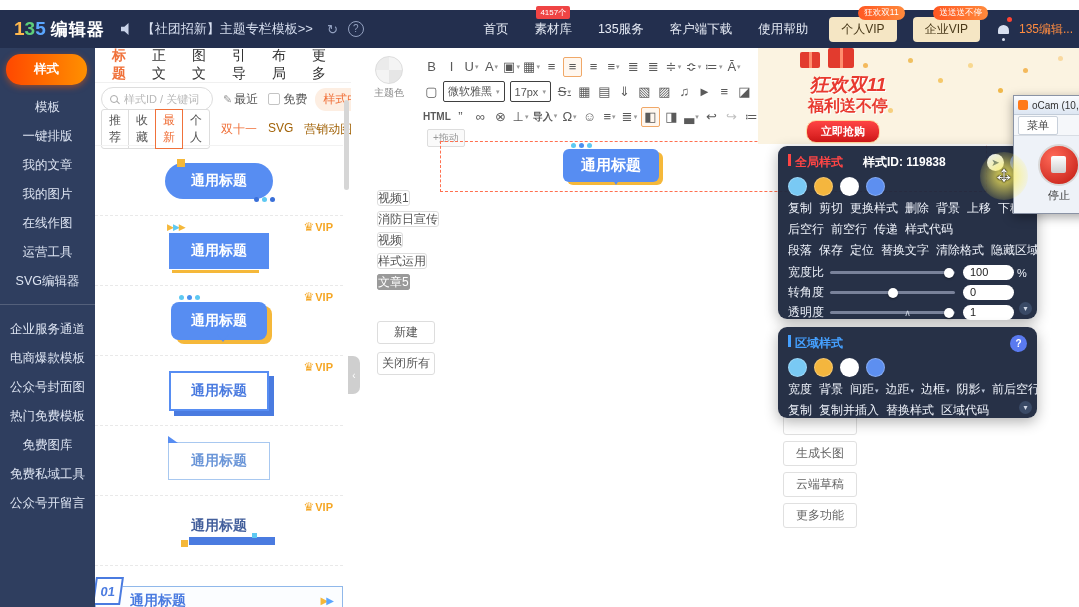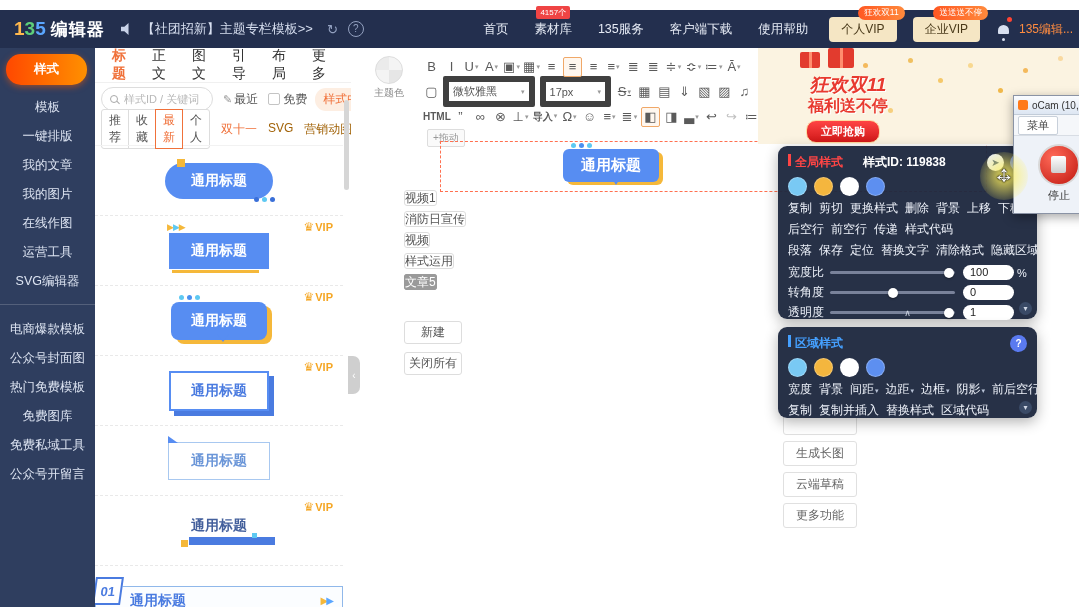--- a/index.html
+++ b/index.html
@@ -101,31 +101,31 @@
   .theme-label{font-size:10px;color:#888;margin-top:2px;}
 
   .tbar{position:absolute;left:72px;top:6px;width:350px;}
   .tbar-row{display:flex;align-items:center;height:25px;}
   .tb-icon{position:relative;min-width:17px;text-align:center;font-size:13px;color:#5a5a5a;margin-right:3px;cursor:pointer;line-height:18px;}
   .tb-icon.wide{font-size:10px;font-weight:bold;min-width:26px;}
   .tb-icon.active{border:1px solid #f0a868;border-radius:2px;background:#fff7ef;}
   .tb-icon.dim{color:#c0c0c0;}
   .tb-icon.strike{text-decoration:line-through;}
   .tb-icon .caret{font-style:normal;font-size:7px;color:#999;margin-left:1px;vertical-align:2px;}
-  .tb-select{display:flex;align-items:center;border:6px solid #404040;border-radius:2px;height:19px;padding:0 4px;font-size:11px;color:#555;margin-right:5px;cursor:pointer;white-space:nowrap;gap:20px;}
+  .tb-select{display:flex;align-items:center;border:1px solid #404040;border-radius:2px;height:19px;padding:0 4px;font-size:11px;color:#555;margin-right:5px;cursor:pointer;white-space:nowrap;}
   .tb-select .caret{font-size:7px;color:#999;margin-left:4px;}
 
   .drag-tag{position:absolute;left:76px;top:81px;border:1px solid #ddd;background:#fafafa;color:#999;font-size:10px;padding:1px 5px;border-radius:2px;}
   .sel-box{position:absolute;left:89px;top:93px;width:545px;height:49px;border:1px dashed #ff7050;}
   .sel-bubble{position:absolute;left:212px;top:101px;background:#578df2;color:#fff;border-radius:6px;padding:7px 18px;font-size:15px;font-weight:bold;box-shadow:4px 3px 0 #f5b83a;cursor:pointer;}
   .sel-bubble:after{content:"";position:absolute;left:50%;bottom:-8px;border:5px solid transparent;border-top:8px solid #578df2;}
   .sel-dots{position:absolute;left:8px;top:-6px;width:5px;height:5px;border-radius:50%;background:#5ec9f2;box-shadow:8px 0 0 #4a90f0,16px 0 0 #5ec9f2;}
 
   .doc-tabs{position:absolute;left:26px;top:140px;width:60px;}
-  .dtab{width:56px;height:21px;line-height:21px;border:1px solid #ddd;border-radius:3px;background:#fff;color:#555;font-size:12px;text-align:center;margin-bottom:8px;overflow:hidden;white-space:nowrap;cursor:pointer;margin-left:27px;}
+  .dtab{width:56px;height:21px;line-height:21px;border:1px solid #ddd;border-radius:3px;background:#fff;color:#555;font-size:12px;text-align:center;margin-bottom:8px;overflow:hidden;white-space:nowrap;cursor:pointer;}
   .dtab.active{background:#9a9a9a;border-color:#9a9a9a;color:#fff;}
   .dtab.gap-top{margin-top:28px;}
 
   
   .promo{position:absolute;left:758px;top:48px;width:321px;height:96px;background:#fbf3e1;z-index:5;overflow:hidden;}
   .gift{position:absolute;background:#e23b2e;border-radius:2px;}
   .gift:after{content:"";position:absolute;left:45%;top:0;width:3px;height:100%;background:#ff8d6e;}
   .g1{left:42px;top:4px;width:20px;height:16px;}
   .g2{left:70px;top:0;width:26px;height:20px;}
   .promo-l1{position:absolute;left:10px;top:24px;width:160px;text-align:center;color:#e8392f;font-weight:bold;font-style:italic;font-size:19px;text-shadow:1px 1px 0 #fff;}
@@ -214,20 +214,21 @@
 
   <div class="sidebar side-nav">
       <span class="snav-item active">样式</span>
       <span class="snav-item">模板</span>
       <span class="snav-item">一键排版</span>
       <span class="snav-item">我的文章</span>
       <span class="snav-item">我的图片</span>
       <span class="snav-item">在线作图</span>
       <span class="snav-item">运营工具</span>
       <span class="snav-item">SVG编辑器</span>
+      <span class="snav-item">企业服务通道</span>
       <span class="snav-item">电商爆款模板</span>
       <span class="snav-item">公众号封面图</span>
       <span class="snav-item">热门免费模板</span>
       <span class="snav-item">免费图库</span>
       <span class="snav-item">免费私域工具</span>
       <span class="snav-item">公众号开留言</span>
     </div>
 
   <div class="tpanel">
     <div class="ttabs">

